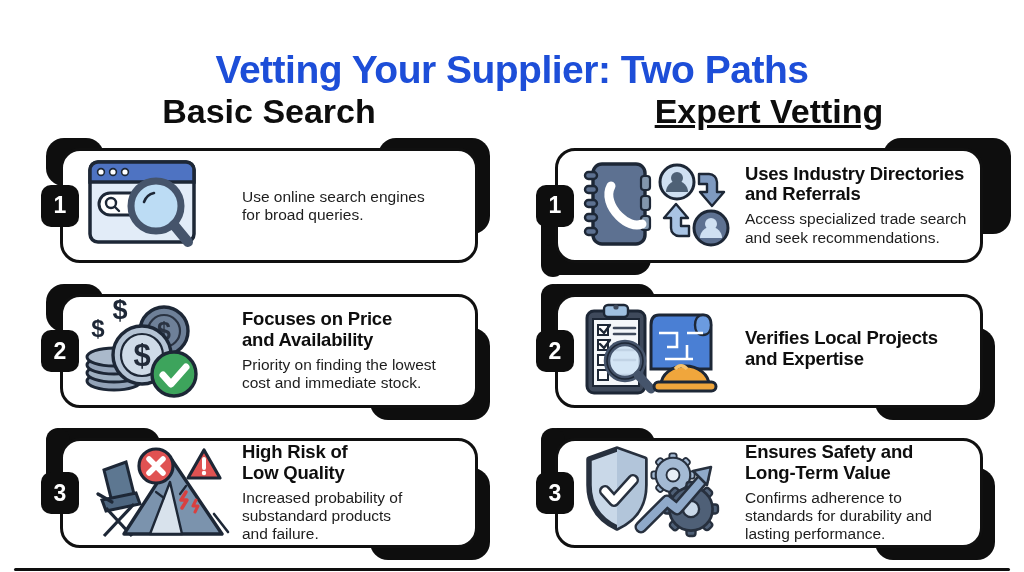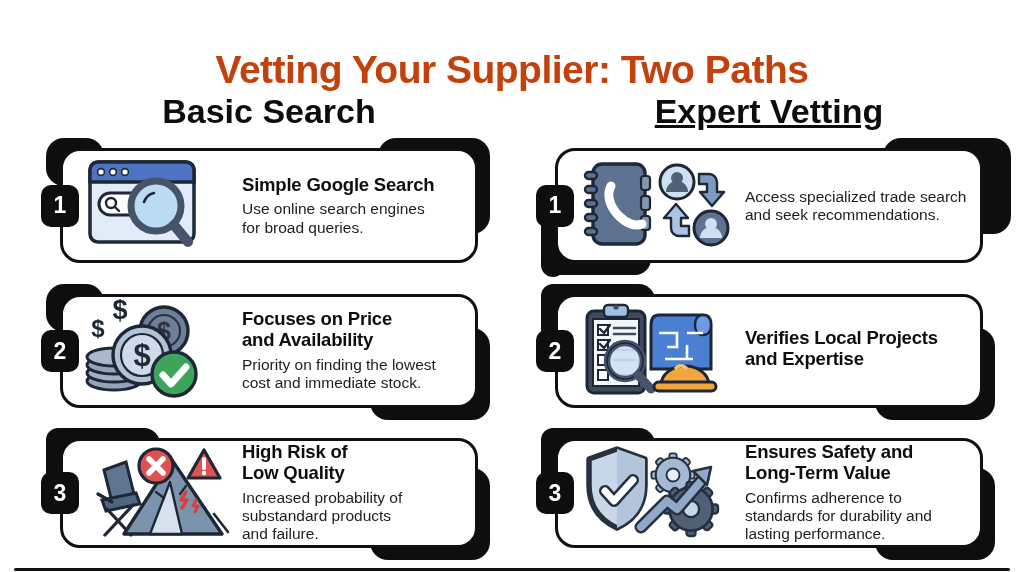--- a/index.html
+++ b/index.html
@@ -3,21 +3,21 @@
 <meta charset="utf-8">
 <style>
   html,body{margin:0;padding:0;}
   body{
     width:1024px;height:572px;position:relative;overflow:hidden;
     background:#ffffff;font-family:"Liberation Sans","DejaVu Sans",sans-serif;
     color:#0f0f0f;
   }
   .main-title{
     position:absolute;top:22px;left:0;width:1024px;text-align:center;
-    font-size:39px;font-weight:800;letter-spacing:-0.5px;color:#c2410c;
+    font-size:39px;font-weight:800;letter-spacing:-0.5px;color:#1d4ed8;
   }
   .col-header{position:absolute;top:92px;text-align:center;font-size:34px;font-weight:800;color:#0d0d0d;}
   .col-header.left{left:60px;width:418px;}
   .col-header.right{left:555px;width:428px;text-decoration:underline;}
 
   .card-wrap{position:absolute;}
   .deco{position:absolute;background:#0e0e0e;z-index:0;}
   .card{
     position:absolute;inset:0;background:#ffffff;
     border:3px solid #101010;border-radius:20px;z-index:1;
@@ -75,21 +75,20 @@
       <rect x="17" y="39" w="10" width="80" height="22" rx="11" fill="#ffffff" stroke="#1d2736" stroke-width="3"></rect>
       <circle cx="29" cy="49" r="5" fill="none" stroke="#1d2736" stroke-width="2.4"></circle>
       <line x1="33" y1="53" x2="37" y2="57" stroke="#1d2736" stroke-width="2.4" stroke-linecap="round"></line>
       <circle cx="74" cy="52" r="25" fill="#bcdcf4" stroke="#1d2736" stroke-width="2.5"></circle>
       <circle cx="74" cy="52" r="25" fill="none" stroke="#45546b" stroke-width="7"></circle>
       <path d="M62 48 a14 14 0 0 1 10-9" fill="none" stroke="#1d2736" stroke-width="2.6" stroke-linecap="round"></path>
       <line x1="92" y1="71" x2="106" y2="88" stroke="#45546b" stroke-width="10" stroke-linecap="round"></line>
     </svg>
   </div>
   <div class="text-zone lcol">
-    <div class="card-title">Simple Google Search</div>
     <div class="card-desc">Use online search engines
 for broad queries.</div>
   </div>
 </div>
 
 <div class="card-wrap" style="left:60px;top:294px;width:418px;height:114px;">
   <div class="deco tl-corner"></div>
   <div class="deco br-shadow"></div>
   <div class="card"></div>
   <div class="num-tab">2</div>
@@ -182,20 +181,22 @@
       <circle cx="100" cy="24" r="6" fill="#4e6176"></circle>
       <path d="M89 38 a11 11 0 0 1 22 0 Z" fill="#4e6176"></path>
       <circle cx="134" cy="74" r="17" fill="#5d7191" stroke="#1d2736" stroke-width="3"></circle>
       <circle cx="134" cy="70" r="6" fill="#cfe0f2"></circle>
       <path d="M123 84 a11 11 0 0 1 22 0 Z" fill="#cfe0f2"></path>
       <path d="M122 20 h10 a8 8 0 0 1 8 8 v10 h7 l-12 14 -12 -14 h7 v-8 h-8 z" fill="#7f9ac0" stroke="#1d2736" stroke-width="2.4" stroke-linejoin="round"></path>
       <path d="M112 82 h-10 a8 8 0 0 1 -8 -8 v-10 h-7 l12 -14 12 14 h-7 v8 h8 z" fill="#a9c4e4" stroke="#1d2736" stroke-width="2.4" stroke-linejoin="round"></path>
     </svg>
   </div>
   <div class="text-zone rcol">
+    <div class="card-title">Uses Industry Directories
+and Referrals</div>
     <div class="card-desc">Access specialized trade search
 and seek recommendations.</div>
   </div>
 </div>
 
 <div class="card-wrap" style="left:555px;top:294px;width:428px;height:114px;">
   <div class="deco tl-bar"></div>
   <div class="deco tl-strip"></div>
   <div class="deco br-shadow"></div>
   <div class="card"></div>

